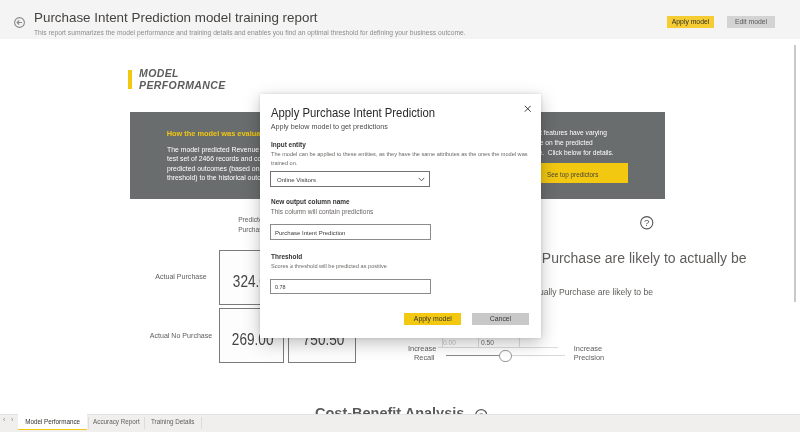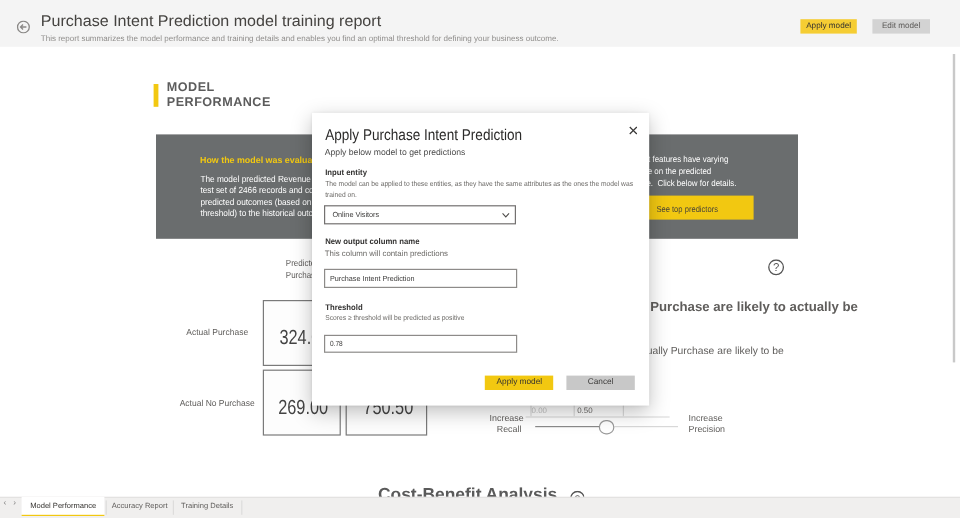--- a/index.html
+++ b/index.html
@@ -18,21 +18,21 @@
 </svg>
 <div class="abs sx" style="left:34px;top:9.5px;font-size:13px;color:#454340;transform:scaleX(1.03);white-space:nowrap;">Purchase Intent Prediction model training report</div>
 <div class="abs sx" style="left:34px;top:29px;font-size:6.7px;color:#8f8d8b;white-space:nowrap;">This report summarizes the model performance and training details and enables you find an optimal threshold for defining your business outcome.</div>
 
 <div class="abs" style="left:667px;top:16px;width:47px;height:12px;background:#f5cd33;color:#32302e;font-size:6.8px;text-align:center;line-height:12.5px;">Apply model</div>
 <div class="abs" style="left:727px;top:16px;width:48px;height:12px;background:#d3d3d3;color:#5a5856;font-size:6.8px;text-align:center;line-height:12.5px;">Edit model</div>
 
 <div class="abs" style="left:794px;top:45px;width:1.6px;height:257px;background:#c9c9c9;"></div>
 
 <div class="abs" style="left:127.5px;top:70px;width:4px;height:18.5px;background:#f2c811;"></div>
-<div class="abs" style="left:139px;top:68px;font-size:10.5px;font-weight:bold;color:#5c5c5c;letter-spacing:0.4px;line-height:11.5px;">MODEL<br>PERFORMANCE</div>
+<div class="abs" style="left:139px;top:68px;font-size:10.5px;font-weight:bold;color:#5c5c5c;letter-spacing:0.4px;line-height:11.5px;font-style:italic;">MODEL<br>PERFORMANCE</div>
 
 <div class="abs" style="left:130px;top:111.9px;width:534.5px;height:87.6px;background:#6a6d6e;"></div>
 <div class="abs sx" style="left:166.7px;top:128.6px;font-size:7.4px;font-weight:bold;color:#f2c811;transform:scaleX(1.0);white-space:nowrap;">How the model was evaluated?</div>
 <div class="abs sx" style="left:166.7px;top:145.2px;font-size:7.4px;color:#ffffff;line-height:9.3px;transform:scaleX(0.93);white-space:nowrap;">The model predicted Revenue = true for a holdout<br>test set of 2466 records and compared the<br>predicted outcomes (based on the recommended<br>threshold) to the historical outcomes.</div>
 <div class="abs sx" style="left:516.5px;top:128.4px;font-size:7.2px;color:#ffffff;line-height:9.6px;transform:scaleX(0.92);white-space:nowrap;">Different features have varying<br>influence on the predicted<br>outcome.&nbsp; Click below for details.</div>
 <div class="abs" style="left:512px;top:163.1px;width:115.5px;height:20px;background:#f2c811;"></div>
 <div class="abs sx" style="left:546.5px;top:170.3px;font-size:7.2px;color:#494437;transform:scaleX(0.88);white-space:nowrap;">See top predictors</div>
 
 <div class="abs sx" style="left:232.6px;top:215.2px;width:38.5px;font-size:7.4px;color:#5f5d5b;line-height:9.5px;text-align:center;transform:scaleX(0.9);transform-origin:50% 0;">Predicted<br>Purchase</div>
 <div class="abs" style="left:140.7px;top:272.4px;width:80px;font-size:7.3px;color:#5f5d5b;text-align:center;transform:scaleX(0.97);transform-origin:50% 0;">Actual Purchase</div>
@@ -43,21 +43,21 @@
 <div class="abs" style="left:288.4px;top:308.3px;width:67.2px;height:54.6px;border:1px solid #7a7a7a;box-sizing:border-box;background:#fdfdfd;"></div>
 <div class="abs" style="left:220.6px;top:272px;width:65.3px;font-size:17px;color:#444444;text-align:center;transform:scaleX(0.8);transform-origin:50% 0;">324.00</div>
 <div class="abs" style="left:220.4px;top:330px;width:65.3px;font-size:17px;color:#444444;text-align:center;transform:scaleX(0.8);transform-origin:50% 0;">269.00</div>
 <div class="abs" style="left:289.6px;top:330px;width:67.2px;font-size:17px;color:#444444;text-align:center;transform:scaleX(0.8);transform-origin:50% 0;">750.50</div>
 
 <svg class="abs" style="left:640px;top:216.4px;" width="13.5" height="13.5" viewBox="0 0 13.5 13.5">
   <circle cx="6.75" cy="6.75" r="6.1" fill="none" stroke="#555" stroke-width="1.1"></circle>
   <text x="6.75" y="10" font-size="9.5" fill="#555" text-anchor="middle" font-family="Liberation Sans">?</text>
 </svg>
 
-<div class="abs" style="left:541.8px;top:249.7px;font-size:11px;color:#5f5d5b;white-space:nowrap;font-weight:bold;">Purchase are likely to actually be</div>
+<div class="abs" style="left:541.8px;top:249.7px;font-size:14px;color:#5f5d5b;white-space:nowrap;">Purchase are likely to actually be</div>
 <div class="abs" style="left:538.9px;top:286.6px;font-size:8.6px;color:#5f5d5b;white-space:nowrap;">ually Purchase are likely to be</div>
 
 <div class="abs" style="left:441.8px;top:334px;width:1px;height:12.6px;background:#dcdcdc;"></div>
 <div class="abs" style="left:477.5px;top:334px;width:1px;height:12.6px;background:#dcdcdc;"></div>
 <div class="abs" style="left:518.6px;top:334px;width:1px;height:12.6px;background:#dcdcdc;"></div>
 <div class="abs" style="left:438px;top:346.6px;width:120px;height:1px;background:#dcdcdc;"></div>
 <div class="abs" style="left:443px;top:338.8px;font-size:6.6px;color:#c3c3c3;">0.00</div>
 <div class="abs" style="left:481px;top:338.8px;font-size:6.6px;color:#6d6b69;">0.50</div>
 
 <div class="abs" style="left:408px;top:345.4px;width:26.5px;font-size:7.4px;color:#5f5d5b;text-align:right;line-height:8.2px;">Increase<br>Recall</div>

